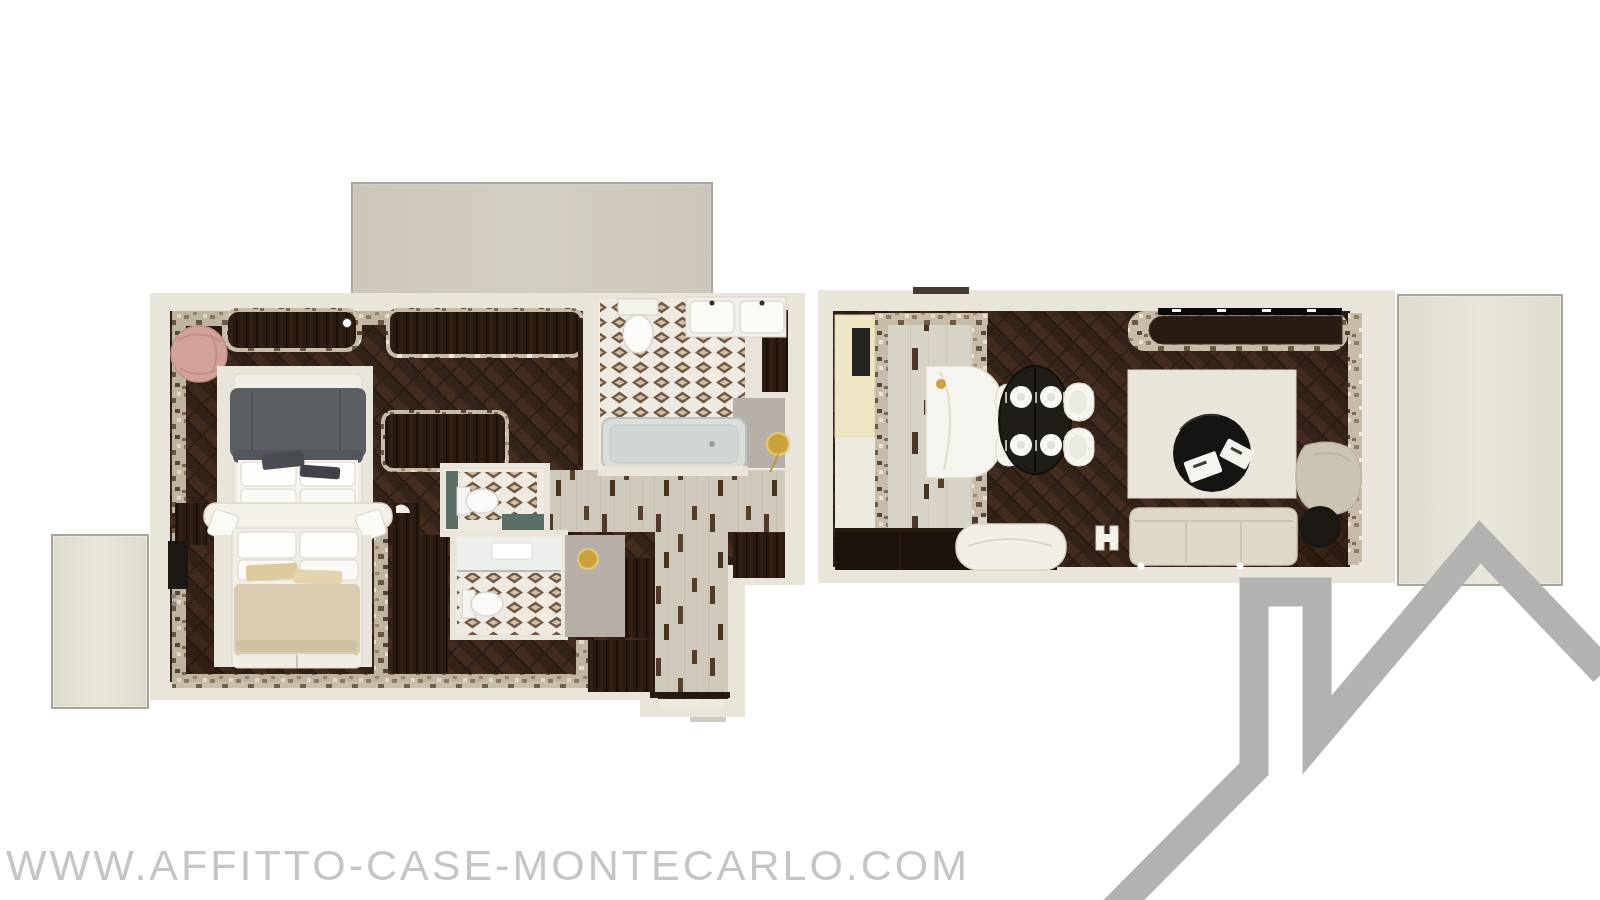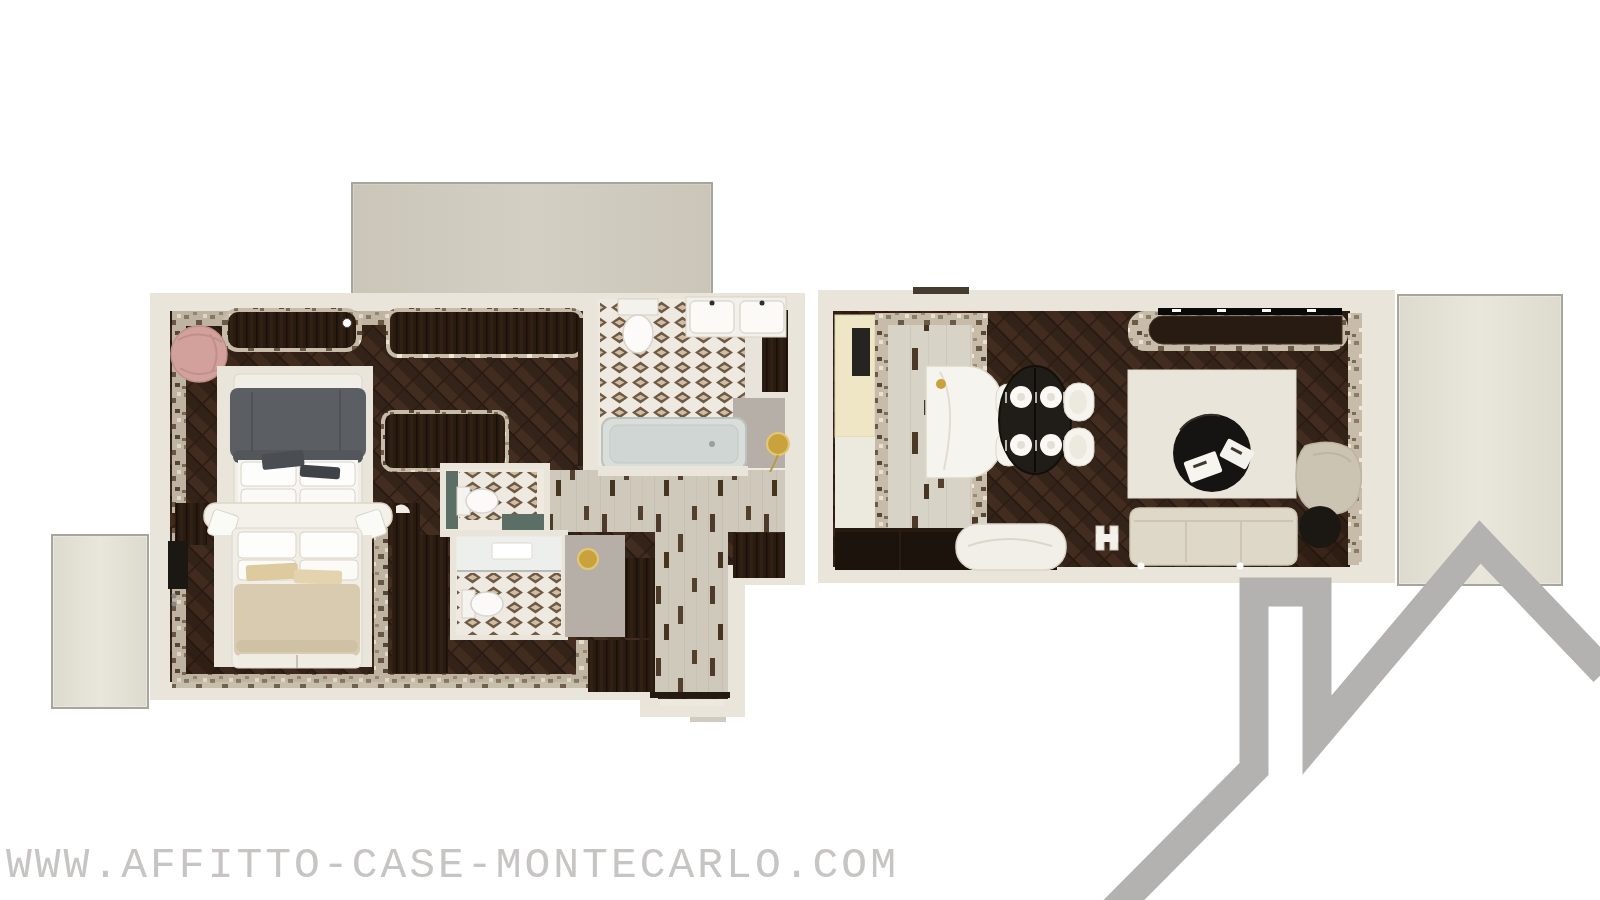--- a/index.html
+++ b/index.html
@@ -1,18 +1,18 @@
 <!DOCTYPE html>
 <html><head>
 <meta charset="utf-8">
 <style>
   html,body{margin:0;padding:0;background:#ffffff;}
   .stage{
     position:relative;width:1600px;height:900px;overflow:hidden;
-    background:#ffffff;font-family:Liberation Mono, monospace;
+    background:#ffffff;font-family:Liberation Sans, sans-serif;
   }
   .stage svg{position:absolute;left:0;top:0;}
   .watermark{
     position:absolute;left:6px;top:841px;
     font-size:43px;letter-spacing:3px;font-weight:400;
     color:#c7c5c3;white-space:nowrap;user-select:none;
   }
 </style>
 </head>
 <body>

